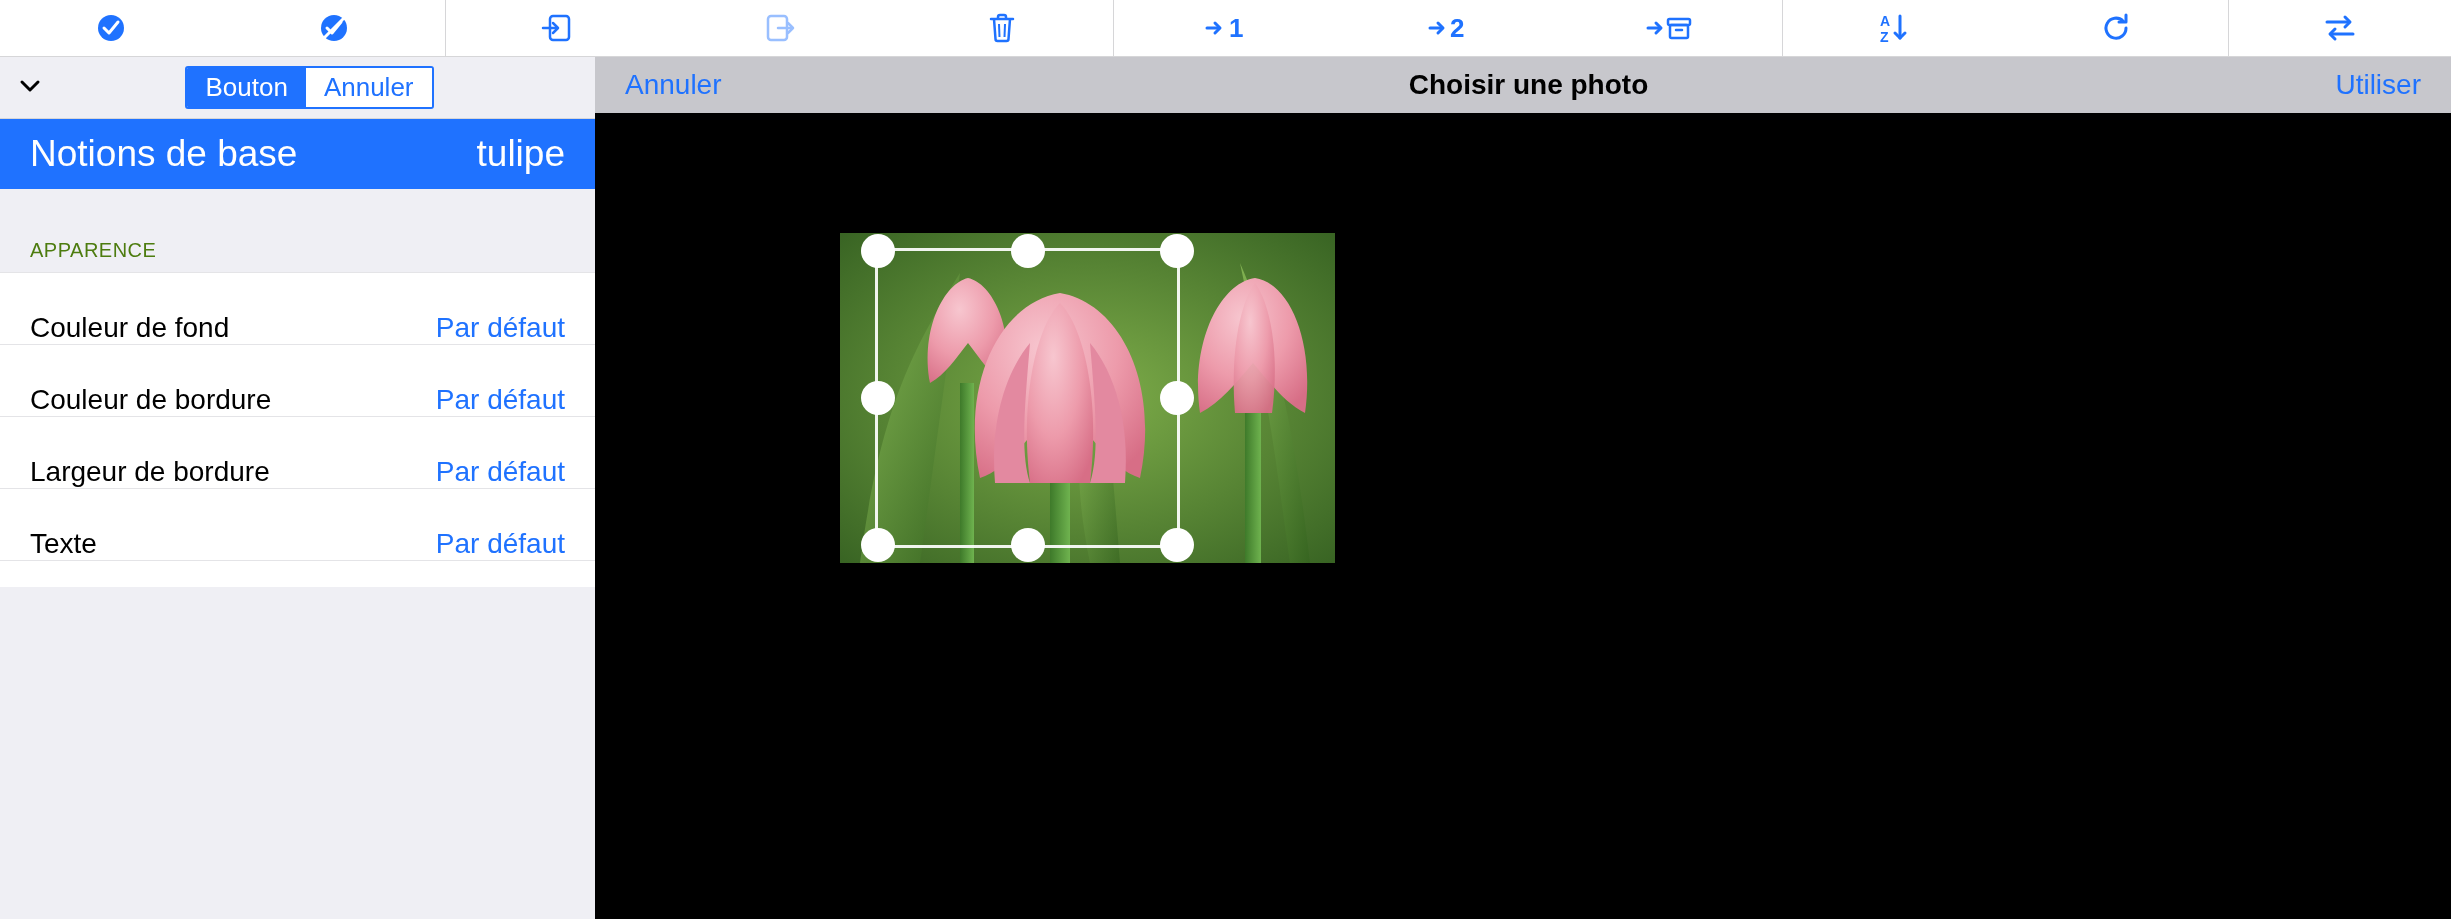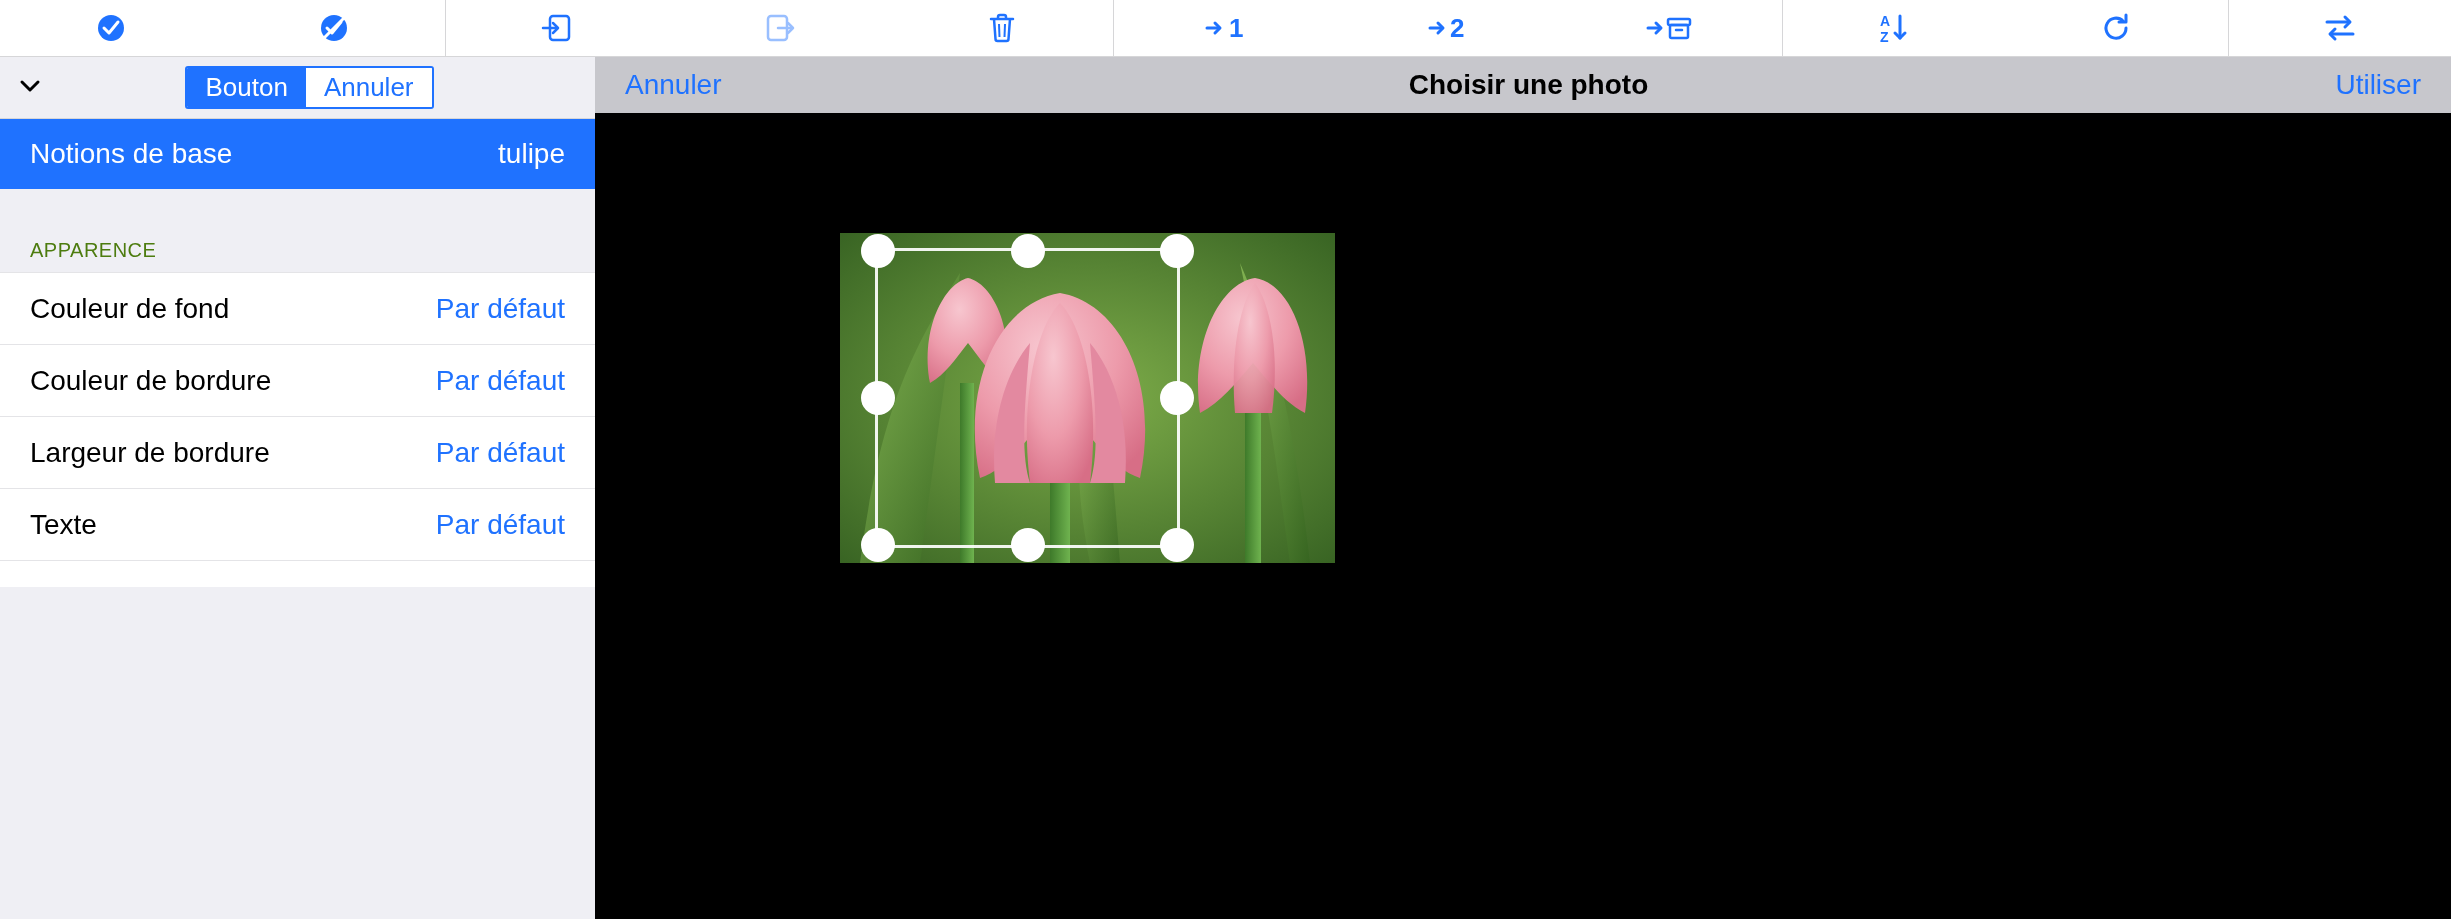--- a/index.html
+++ b/index.html
@@ -56,34 +56,34 @@
   .seg-opt.active { background: #1f72ff; color: #fff; }
 
   .sel-row {
     height: 70px;
     background: #1f72ff;
     color: #fff;
     display: flex;
     align-items: center;
     justify-content: space-between;
     padding: 0 30px;
-    font-size: 28px;
+    font-size: 37px;
   }
   .spacer { height: 50px; }
   .sec-header {
     font-size: 20px;
     letter-spacing: 0.5px;
     color: #4d7c0f;
     padding: 0 30px 10px 30px;
   }
   .rows { background: #fff; border-top: 1px solid #e4e4e7; }
   .prop-row {
     height: 72px;
     display: flex;
-    align-items: center;
+    align-items: flex-end;
     justify-content: space-between;
     padding: 0 30px;
     font-size: 28px;
     color: #000;
     cursor: pointer;
     border-bottom: 1px solid #e4e4e7;
   }
   .prop-row .value { color: #1f72ff; }
   .partial-row {
     height: 26px;

